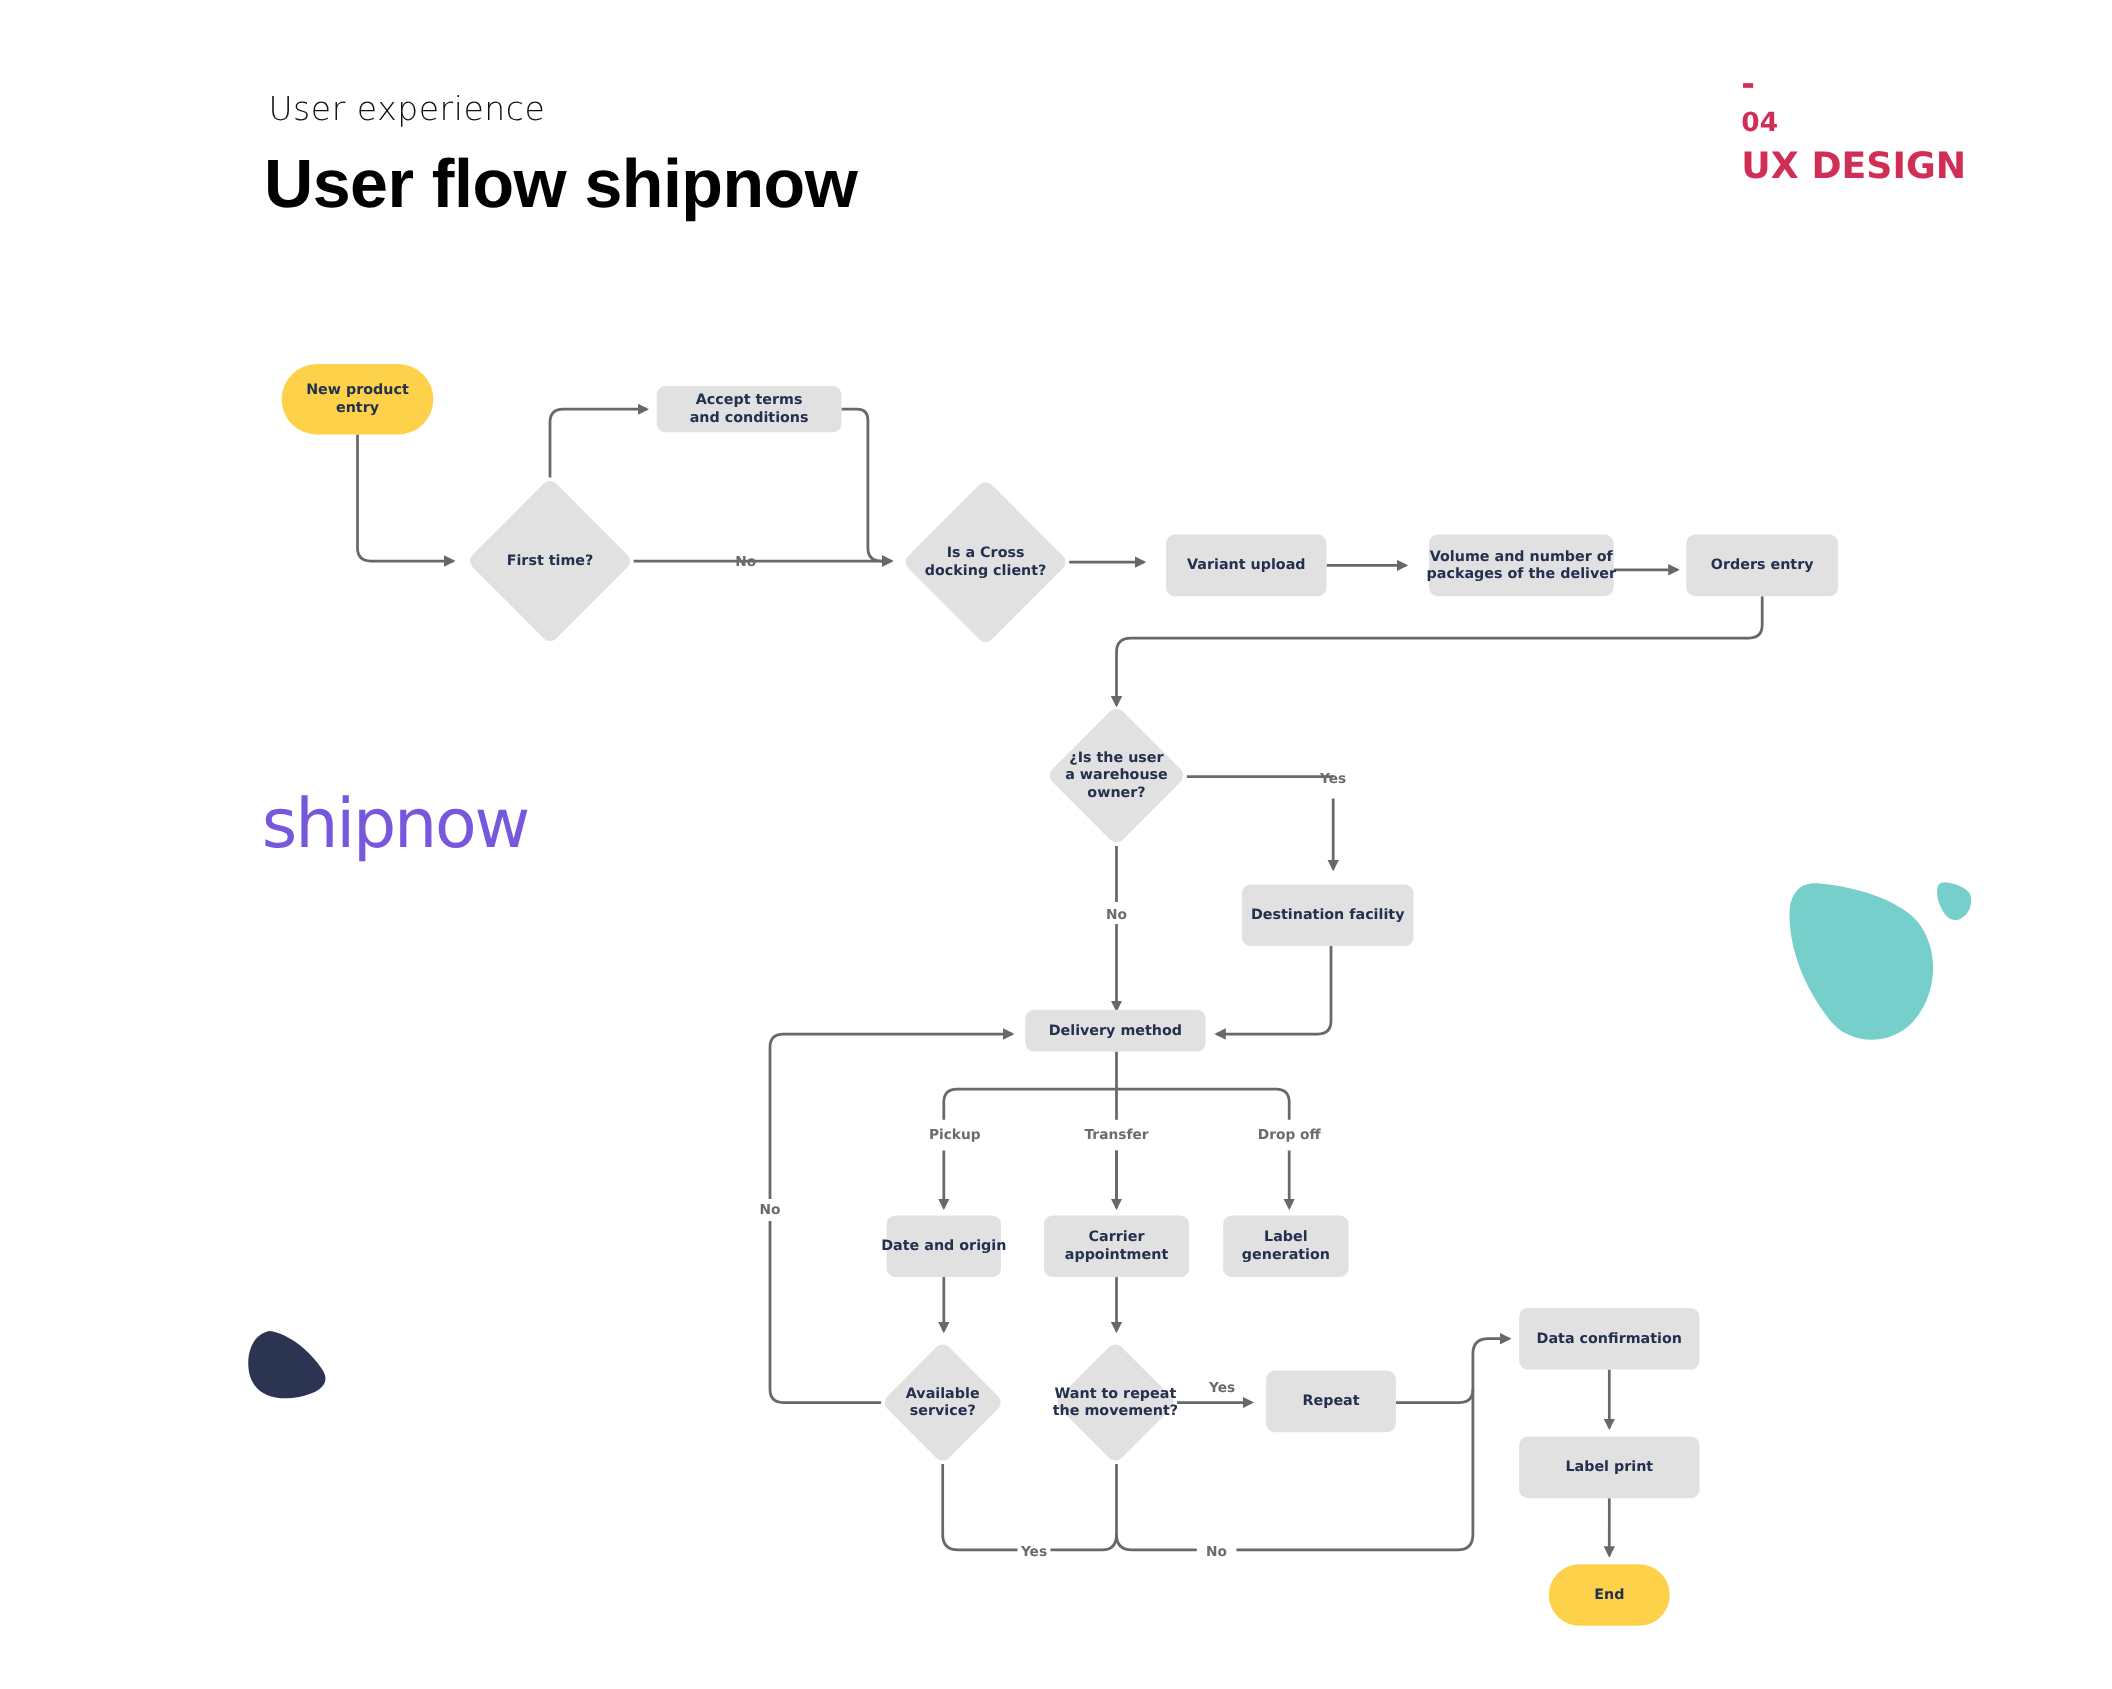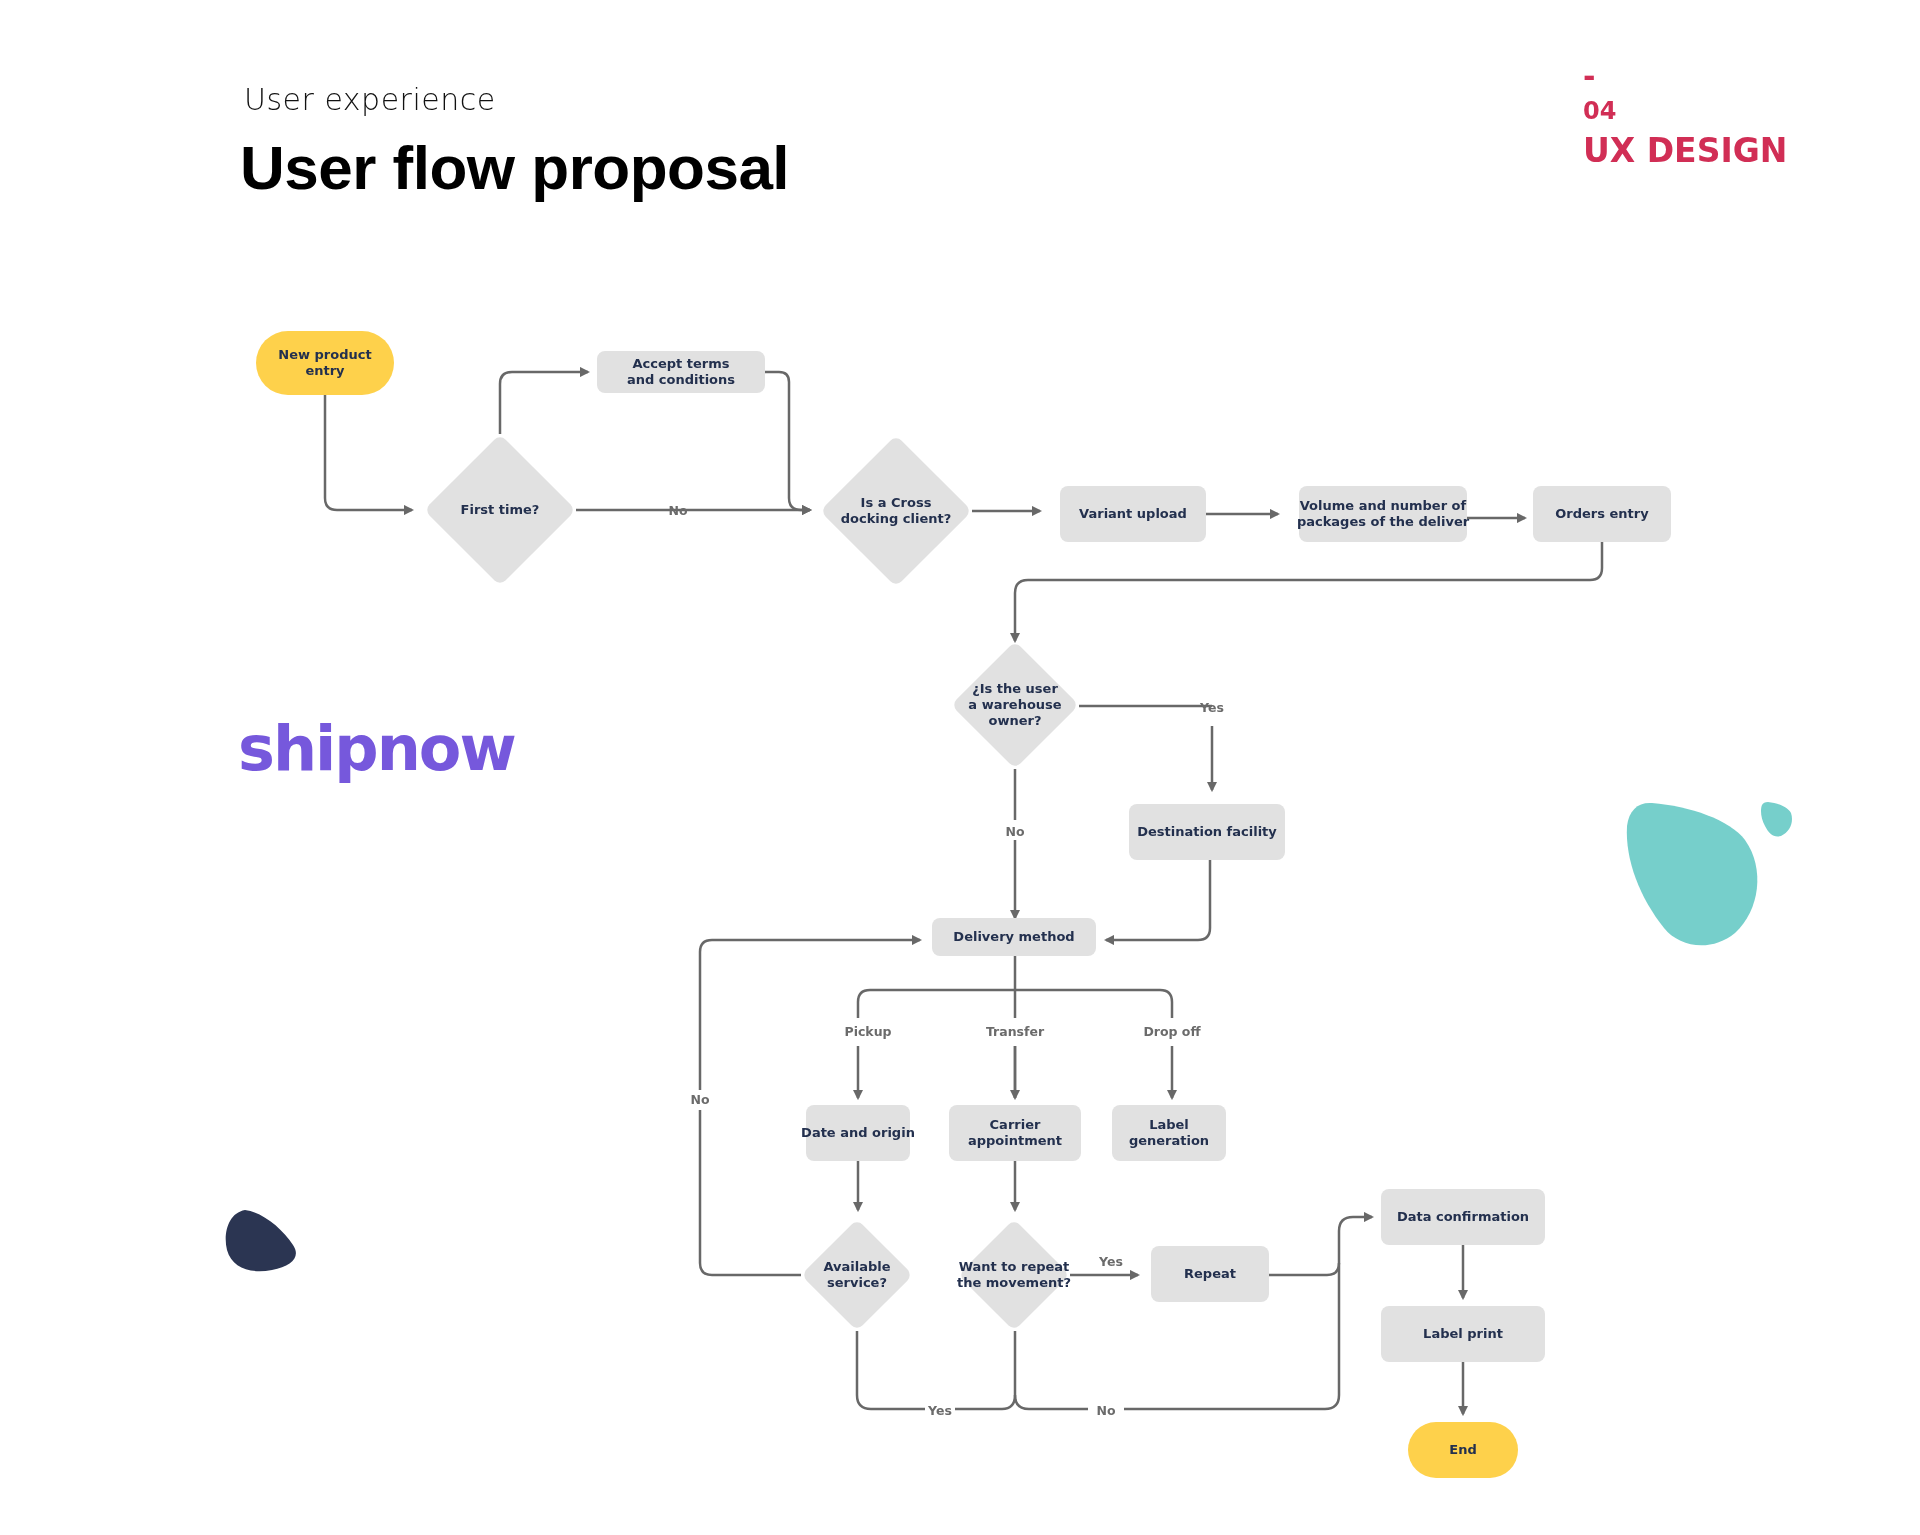--- a/index.html
+++ b/index.html
@@ -3,31 +3,31 @@
   <meta charset="utf-8">
   <style>
     html, body { margin: 0; padding: 0; background: #ffffff; }
     body { width: 1920px; height: 1535px; position: relative; overflow: hidden; font-family: "Liberation Sans", sans-serif; }
     .eyebrow { position: absolute; left: 244px; top: 82px; font-size: 30px; color: #111; font-family: "DejaVu Sans", sans-serif; font-weight: 300; letter-spacing: 0.5px; }
     .title { position: absolute; left: 240px; top: 132px; font-size: 62px; font-weight: 700; color: #000; font-family: "Liberation Sans", sans-serif; letter-spacing: -0.5px; }
     .section { position: absolute; left: 1583px; top: 62px; color: #d12e55; font-weight: 700; font-family: "DejaVu Sans", sans-serif; }
     .section .dash { font-size: 30px; line-height: 30px; }
     .section .num { font-size: 24px; line-height: 38px; }
     .section .label { font-size: 33px; line-height: 42px; }
-    .brand { position: absolute; left: 238px; top: 712px; font-size: 62px; font-weight: 700; color: #7658dc; font-family: "DejaVu Sans", sans-serif; letter-spacing: -2px; }
+    .brand { position: absolute; left: 238px; top: 712px; font-size: 62px; font-weight: 400; color: #7658dc; font-family: "DejaVu Sans", sans-serif; letter-spacing: -2px; }
     svg#flow { position: absolute; left: 0; top: 0; }
     .node-text { font-family: "DejaVu Sans", sans-serif; font-size: 13px; font-weight: 700; fill: #23304e; }
     .edge-label { font-family: "DejaVu Sans", sans-serif; font-size: 12.5px; font-weight: 600; fill: #6b6b6b; }
     .edge { fill: none; stroke: #686868; stroke-width: 2.5; }
   </style>
 </head>
 <body>
 
 <div class="eyebrow">User experience</div>
-<div class="title">User flow proposal</div>
+<div class="title">User flow shipnow</div>
 
 <div class="section">
   <div class="dash">-</div>
   <div class="num">04</div>
   <div class="label">UX DESIGN</div>
 </div>
 
 <div class="brand">shipnow</div>
 
 <svg id="flow" width="1920" height="1535" viewBox="0 0 1920 1535" xmlns="http://www.w3.org/2000/svg">

